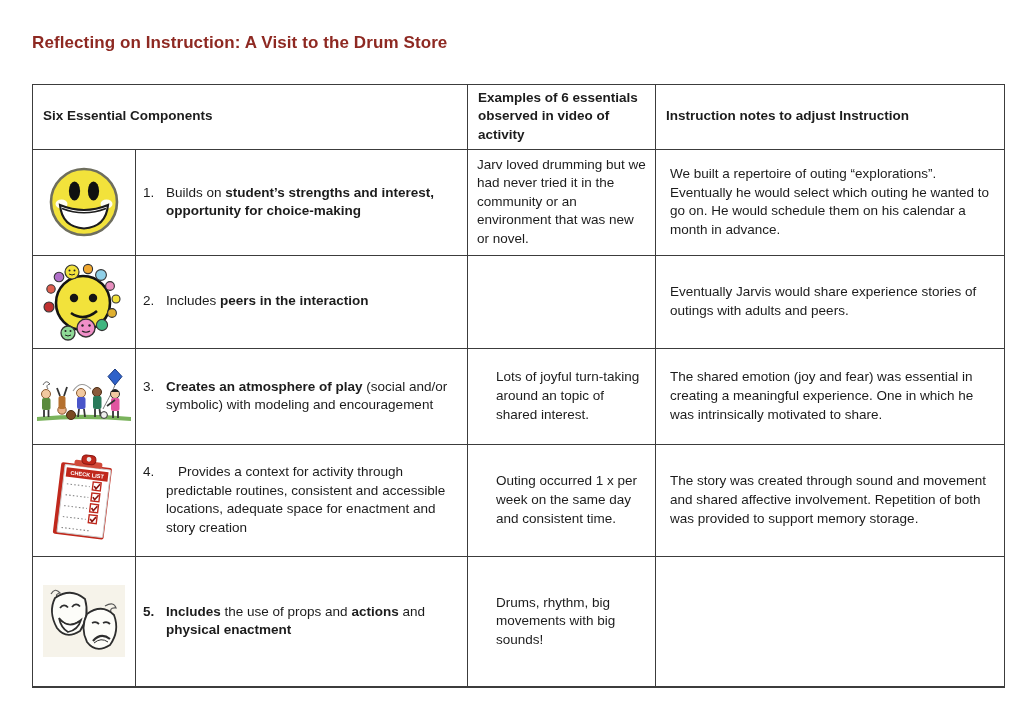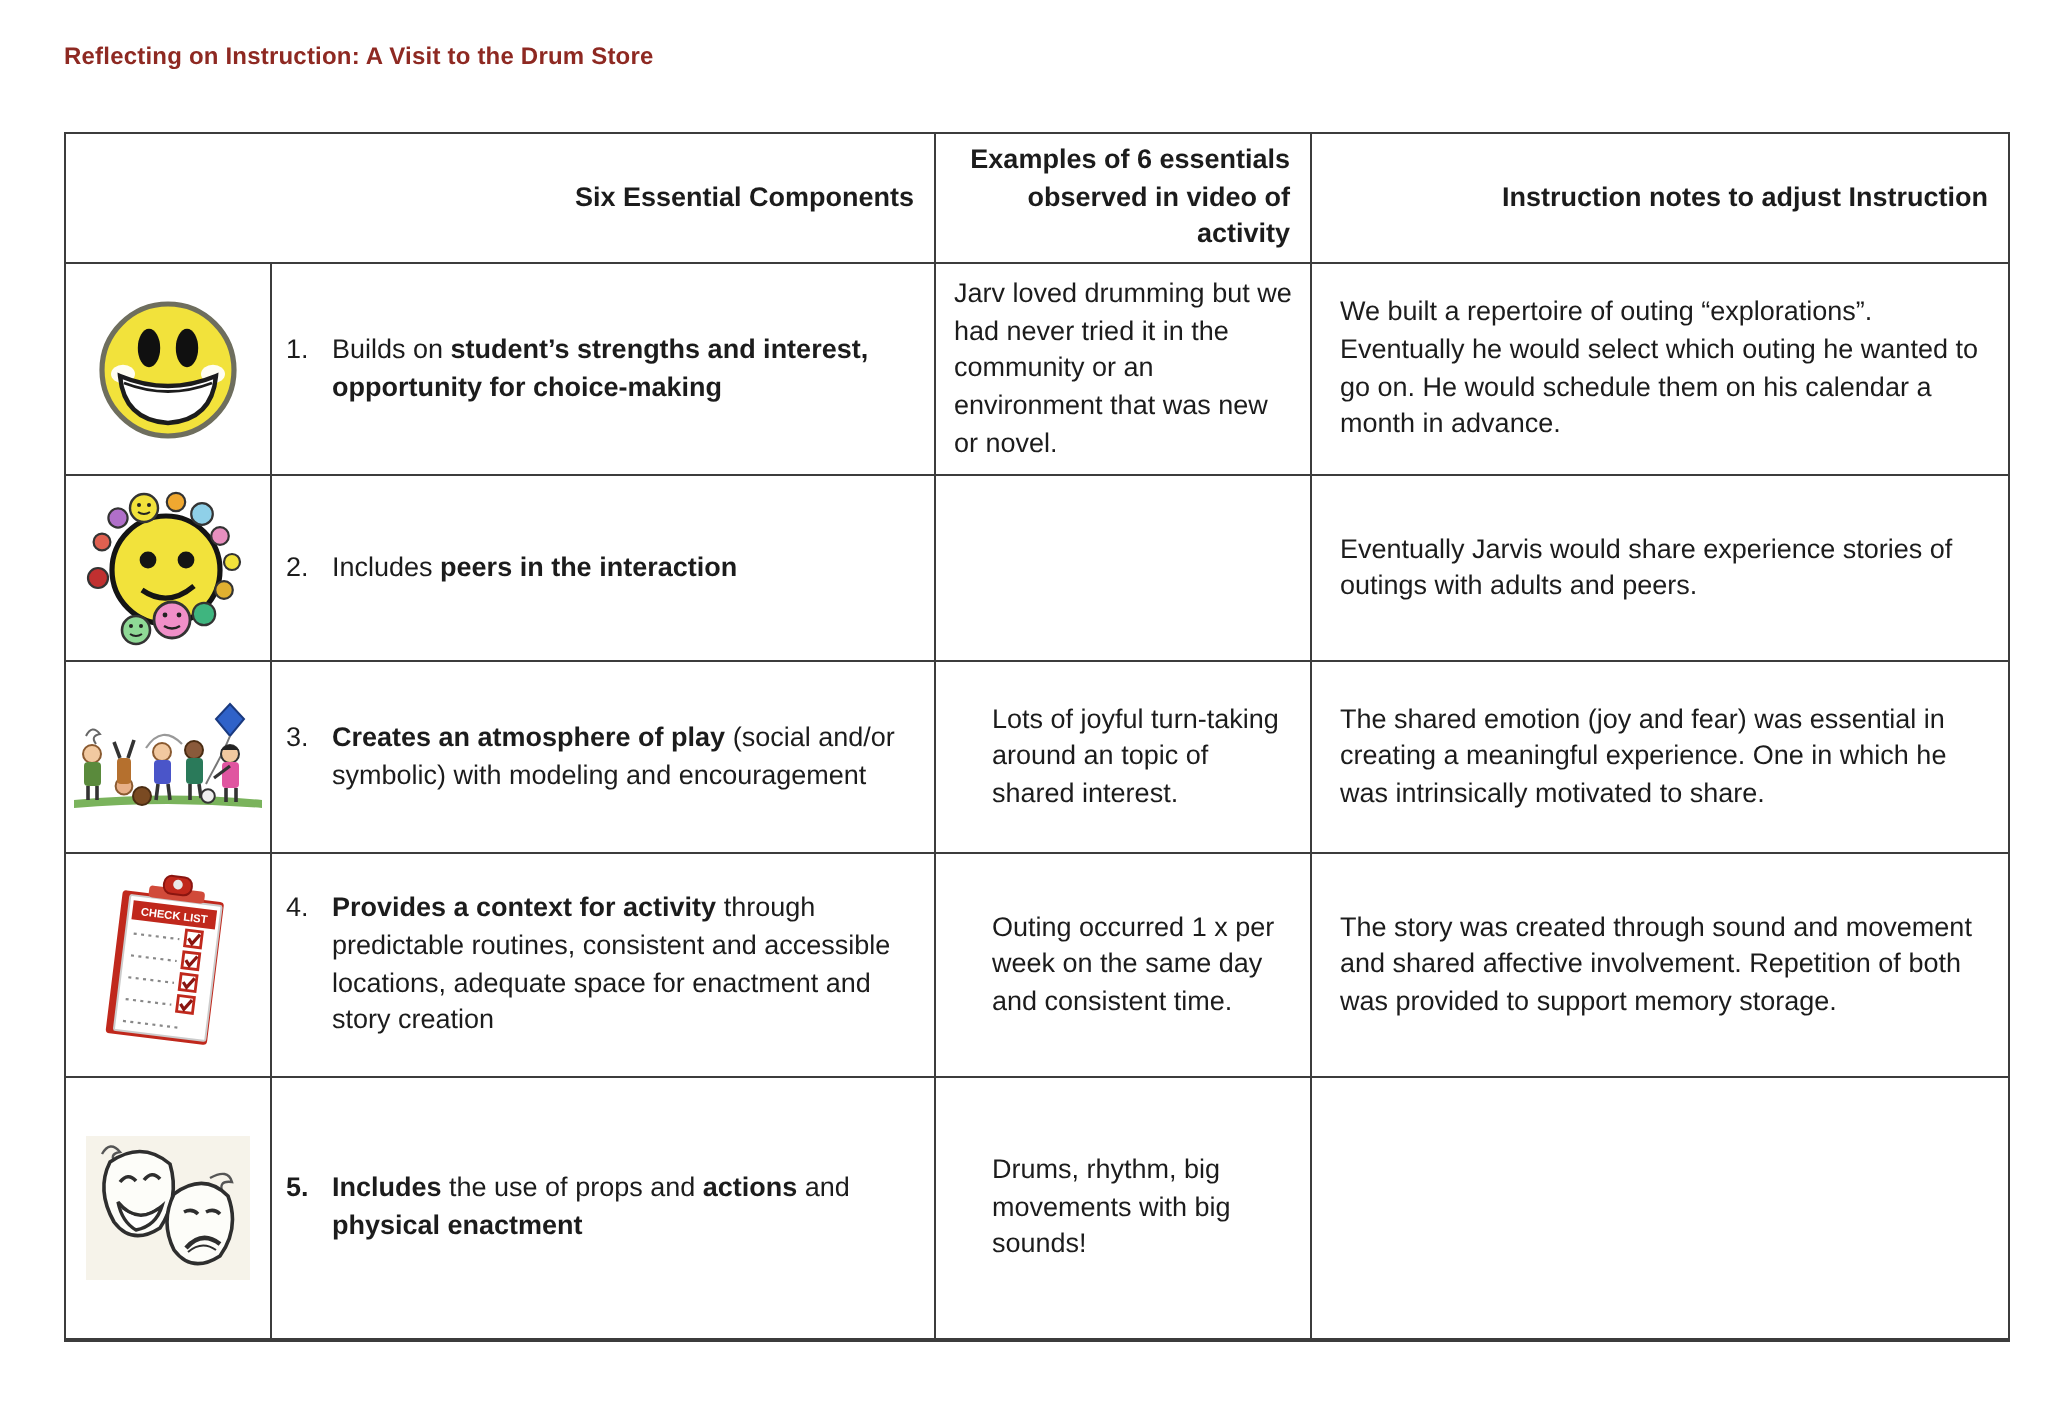--- a/index.html
+++ b/index.html
@@ -2,33 +2,33 @@
 <html><head>
 <meta charset="utf-8">
 <style>
   html,body{margin:0;padding:0;}
   body{
     width:1024px;height:701px;background:#ffffff;overflow:hidden;
     font-family:"Liberation Sans", sans-serif;color:#1c1c1c;
     -webkit-font-smoothing:antialiased;
   }
   .title{
-    margin:22px 0 0 32px;font-size:12px;font-weight:bold;line-height:1.1;
+    margin:34px 0 0 32px;font-size:17px;font-weight:bold;line-height:1.1;
     color:#8e2922;letter-spacing:.1px;
   }
   table.grid{
     border-collapse:collapse;table-layout:fixed;
     margin:31px 0 0 32px;width:972px;
   }
   table.grid td,table.grid th{
     border:1px solid #3c3c3c;vertical-align:middle;
     font-size:13.5px;line-height:1.38;overflow:hidden;
   }
   tbody tr:last-child td{border-bottom:2px solid #3c3c3c;}
-  th{font-size:14px;font-weight:bold;text-align:right;padding:4px 10px;}
+  th{font-size:14px;font-weight:bold;text-align:left;padding:4px 10px;}
   col.c-icon{width:103px;}
   col.c-comp{width:332px;}
   col.c-ex{width:188px;}
   col.c-ref{width:349px;}
   tr.hrow{height:62px;}
   tr.r1{height:104px;}
   tr.r2{height:93px;}
   tr.r3{height:96px;}
   tr.r4{height:112px;}
   tr.r5{height:131px;}
@@ -204,21 +204,21 @@
                 <rect x="47" y="62" width="8" height="8" fill="#fff" stroke="#c0281c" stroke-width="1.4"></rect>
                 <path d="M48.5 66 l2 2.5 l3.5 -5" stroke="#8a1510" stroke-width="1.6" fill="none"></path>
               </g>
             </g>
           </svg>
         </span>
       </td>
       <td class="comp">
         <div class="comp-item">
           <span class="comp-num">4.</span>
-          <span class="comp-text"><span style="font-weight: bold;">Provides a context for activity</span><span> through predictable routines, consistent and accessible locations, adequate space for enactment and story creation</span></span>
+          <span class="comp-text"><span style="font-weight: normal; margin-left: 12px;">Provides a context for activity</span><span> through predictable routines, consistent and accessible locations, adequate space for enactment and story creation</span></span>
         </div>
       </td>
       <td class="example">Outing occurred 1 x per week on the same day and consistent time.</td>
       <td class="reflection">The story was created through sound and movement and shared affective involvement. Repetition of both was provided to support memory storage.</td>
     </tr>
 
     <tr class="r5">
       <td class="icon-cell">
         <span>
           <svg width="86" height="82" viewBox="0 0 86 82">

